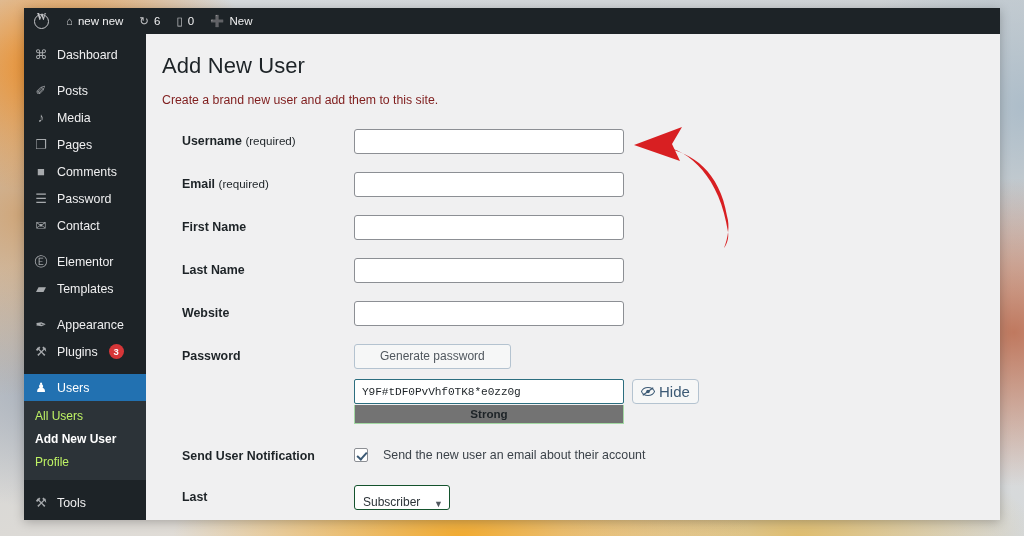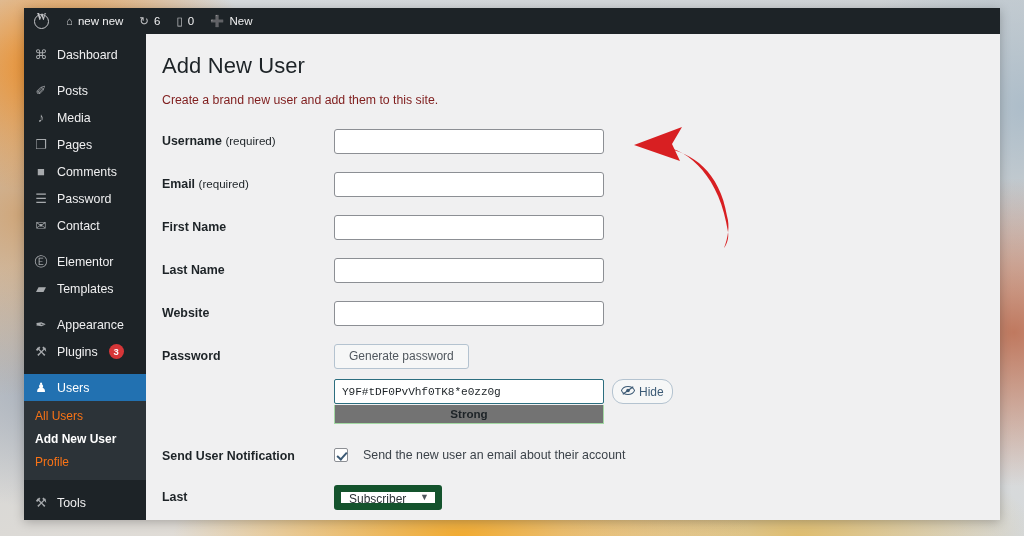--- a/index.html
+++ b/index.html
@@ -99,21 +99,21 @@
     transform: translateY(-50%);
     border-style: solid;
     border-width: 7px 0 7px 7px;
     border-color: transparent transparent transparent #2271b1;
   }
   .menu-gap { height: 9px; }
   .submenu { background: #2c3338; padding: 4px 0 6px 0; }
   .submenu-item {
     padding: 3px 9px 3px 11px;
     font-size: 12px;
-    color: #f97316;
+    color: #bef264;
     line-height: 17px;
   }
   .submenu-item.current { color: #fff; font-weight: bold; }
   .badge {
     display: inline-block;
     min-width: 15px; height: 15px;
     line-height: 15px;
     padding: 0 4px;
     border-radius: 9px;
     background: #d63638;
@@ -138,21 +138,21 @@
     color: #1d2327;
     padding: 7px 0 4px 0;
     letter-spacing: 0.1px;
   }
   .page-desc {
     font-size: 12.3px;
     color: #7f1d1d;
     margin: 10px 0 0 0;
   }
 
-  .form-table { margin-top: 22px; width: 620px; }
+  .form-table { margin-top: 22px; width: 620px; margin-left: 20px; }
   .row { display: flex; align-items: flex-start; margin-bottom: 18px; }
   .row.tight { margin-bottom: 12px; }
   .row .lbl {
     width: 172px;
     flex: 0 0 172px;
     font-size: 12.4px;
     font-weight: bold;
     color: #1d2327;
     padding-top: 5px;
   }
@@ -170,43 +170,43 @@
     font-family: "Liberation Sans", sans-serif;
   }
 
   .btn-secondary {
     display: inline-block;
     border: 1px solid #b4c3d0;
     background: #f6f7f7;
     color: #50575e;
     border-radius: 3px;
     font-size: 12px;
-    padding: 4px 14px;
+    padding: 4px 25px;
     line-height: 15px;
   }
 
   .pw-row { display: flex; align-items: flex-start; gap: 8px; }
   .pw-input {
     width: 270px; height: 25px;
     border: 1px solid #2c6e7f;
     border-radius: 2px;
     background: #fff;
     font-family: "Liberation Mono", monospace;
     font-size: 11.2px;
     padding: 0 7px;
     color: #1d2327;
     letter-spacing: -0.1px;
   }
   .hide-btn {
     display: flex; align-items: center; gap: 4px;
     border: 1px solid #b4c3d0;
     background: #f6f7f7;
     color: #3c5a75;
-    border-radius: 11px;
-    font-size: 12px;
+    border-radius: 4px;
+    font-size: 15px;
     padding: 4px 8px;
     height: 25px;
   }
   .strength {
     width: 270px;
     margin-top: 1px;
     background: #b8e6b8;
     border: 1px solid #a3d9a3;
     border-top: none;
     text-align: center;
@@ -230,27 +230,27 @@
     position: absolute;
     left: 4px; top: 0.5px;
     width: 4px; height: 8px;
     border: solid #3c5a75;
     border-width: 0 2px 2px 0;
     transform: rotate(42deg);
   }
   .check-label { font-size: 12.4px; color: #3c434a; }
 
   .select {
-    width: 108px; height: 25px;
-    border: 7px solid #14532d;
+    width: 96px; height: 25px;
+    border: 1px solid #14532d;
     border-radius: 3px;
     background: #fff;
     font-size: 12px;
     color: #2c3338;
-    display: flex; align-items: flex-start;
+    display: flex; align-items: flex-end;
     justify-content: space-between;
     padding: 0 6px 0 8px;
   }
   .select .chev { font-size: 9px; color: #50575e; }
 
   
   .arrow {
     position: absolute;
     left: 604px; top: 112px;
     width: 140px; height: 140px;

